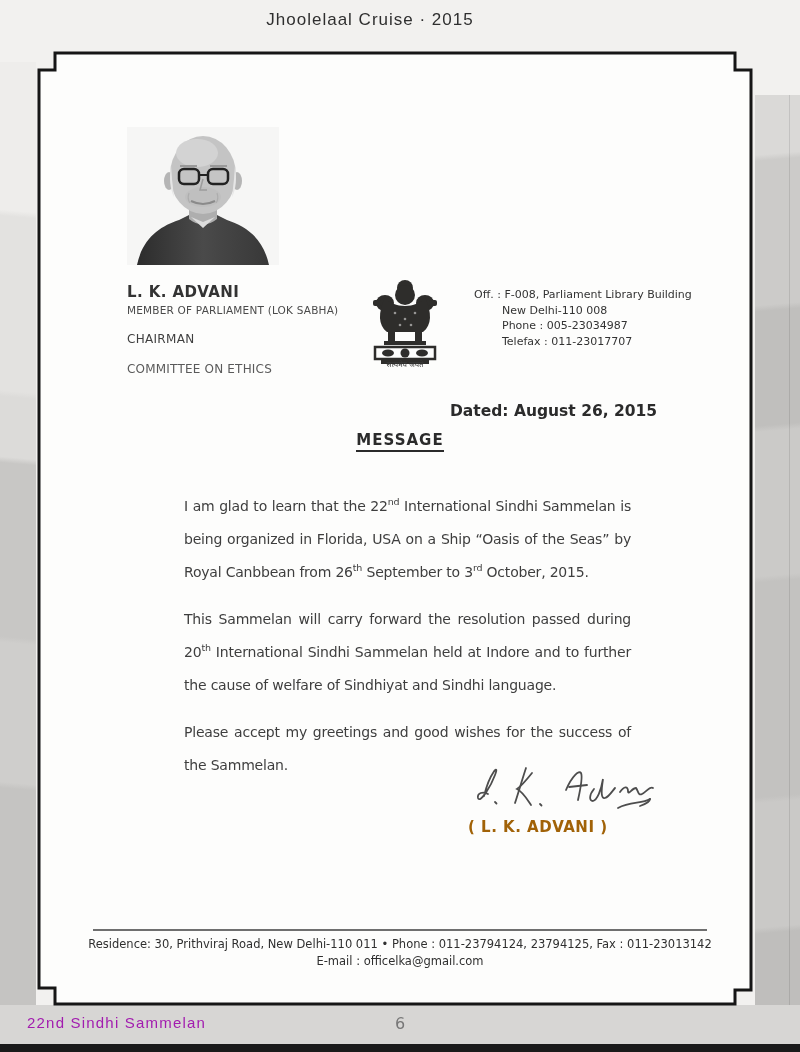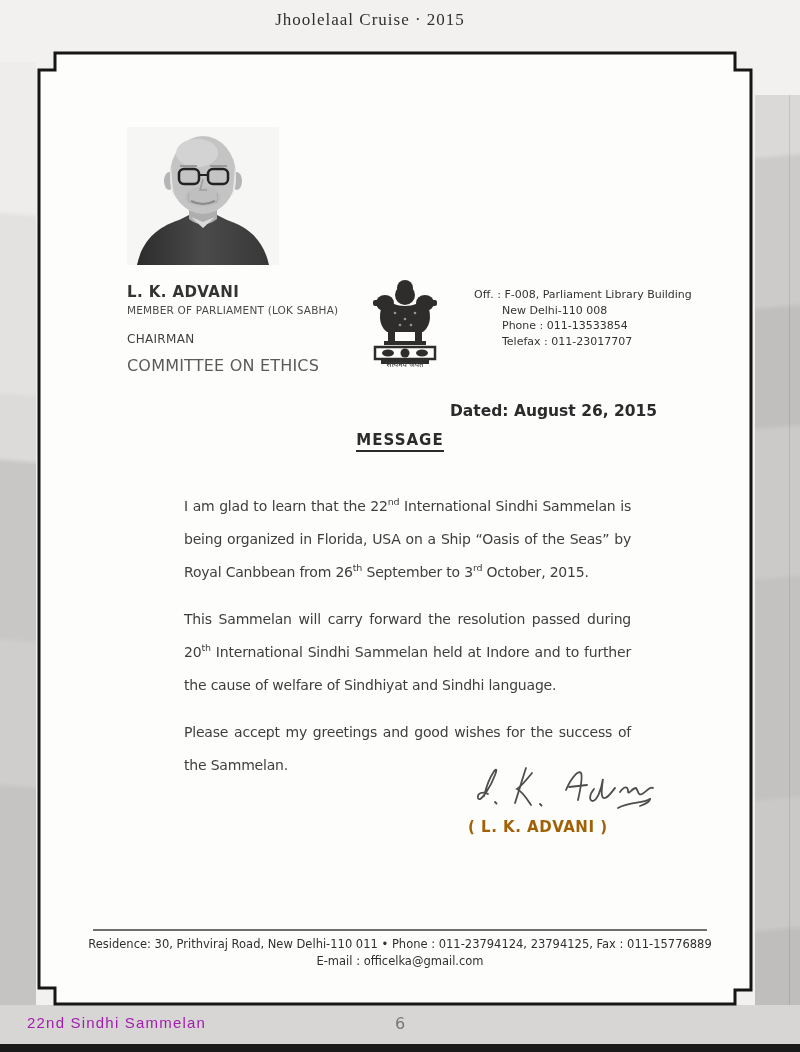--- a/index.html
+++ b/index.html
@@ -39,33 +39,33 @@
     position:absolute; left:0; top:1005px; width:800px; height:39px;
     background:#d7d6d4;
   }
   .bottom-bar {
     position:absolute; left:0; top:1044px; width:800px; height:8px;
     background:#1a1a1a;
   }
   
   .header {
     position:absolute; left:0; top:10px; width:740px; text-align:center;
-    font-family:Liberation Serif, serif;
+    font-family:Liberation Sans, sans-serif;
     font-size:17px; color:#2f2f2f; letter-spacing:1px;
   }
   
   .frame { position:absolute; left:0; top:0; z-index:1; }
   
   .letter { position:absolute; left:0; top:0; width:800px; height:1052px; z-index:2; }
   .portrait { position:absolute; left:127px; top:127px; }
   .sender { position:absolute; left:127px; top:283px; color:#3a3a3a; }
   .sender .name { font-size:15px; font-weight:700; letter-spacing:0.4px; color:#333; }
   .sender .t1 { font-size:10.5px; margin-top:3px; color:#4a4a4a; letter-spacing:0.2px; }
   .sender .t2 { font-size:12px; margin-top:16px; color:#3f3f3f; letter-spacing:0.3px; }
-  .sender .t3 { font-size:16px; margin-top:10px; color:#5a5a5a; letter-spacing:0.2px; }
+  .sender .t3 { font-size:12px; margin-top:16px; color:#5a5a5a; letter-spacing:0.2px; }
   .emblem { position:absolute; left:359px; top:275px; }
   .motto { position:absolute; left:345px; top:359px; width:120px; text-align:center;
     font-size:7.5px; color:#3a3a3a; }
   .office { position:absolute; left:474px; top:287px; font-size:11px;
     line-height:15.5px; color:#333; }
   .office .addr-line + .addr-line { padding-left:28px; }
   .dated { position:absolute; left:450px; top:402px; font-size:15.5px;
     font-weight:700; color:#2b2b2b; }
   .message-title { position:absolute; left:0; top:430px; width:800px; text-align:center; }
   .message-title span { display:inline-block; font-size:15px; font-weight:700;
@@ -167,21 +167,21 @@
       <circle cx="46" cy="78" r="4.5" fill="#2e2d2b"></circle>
       <ellipse cx="29" cy="78" rx="6" ry="3.5" fill="#2e2d2b"></ellipse>
       <ellipse cx="63" cy="78" rx="6" ry="3.5" fill="#2e2d2b"></ellipse>
       <rect x="22" y="85" width="48" height="4" fill="#2e2d2b"></rect>
     </svg>
     <div class="motto">सत्यमेव जयते</div>
 
     <div class="office">
       <div class="addr-line">Off. : F-008, Parliament Library Building</div>
       <div class="addr-line">New Delhi-110 008</div>
-      <div class="addr-line">Phone : 011-13533854</div>
+      <div class="addr-line">Phone : 005-23034987</div>
       <div class="addr-line">Telefax : 011-23017707</div>
     </div>
 
     <div class="dated">Dated: August 26, 2015</div>
 
     <div class="message-title">
       <span>MESSAGE</span>
     </div>
 
     <div class="body">
@@ -202,21 +202,21 @@
         <path d="M126,31 C121,37 121,43 125,43 C129,42 133,33 135,21 C133,34 133,41 137,40 C141,39 145,32 147,30"></path>
         <path d="M152,34 C156,28 160,28 160,33 C160,38 164,30 168,30 C170,32 170,38 174,36 C178,34 182,28 185,30"></path>
         <path d="M150,50 C162,43 174,46 182,41"></path>
         <path d="M172,48 C178,46 182,43 182,41"></path>
       </g>
     </svg>
     <div class="signer">( L. K. ADVANI )</div>
 
     <div class="rule"></div>
     <div class="letter-footer">
-      <div>Residence: 30, Prithviraj Road, New Delhi-110 011 • Phone : 011-23794124, 23794125, Fax : 011-15776889</div>
+      <div>Residence: 30, Prithviraj Road, New Delhi-110 011 • Phone : 011-23794124, 23794125, Fax : 011-23013142</div>
       <div>E-mail : officelka@gmail.com</div>
     </div>
   </div>
 
   <div class="footer-left">22nd Sindhi Sammelan</div>
   <div class="page-number">6</div>
   <div class="bottom-bar"></div>
 
 </div>
 

